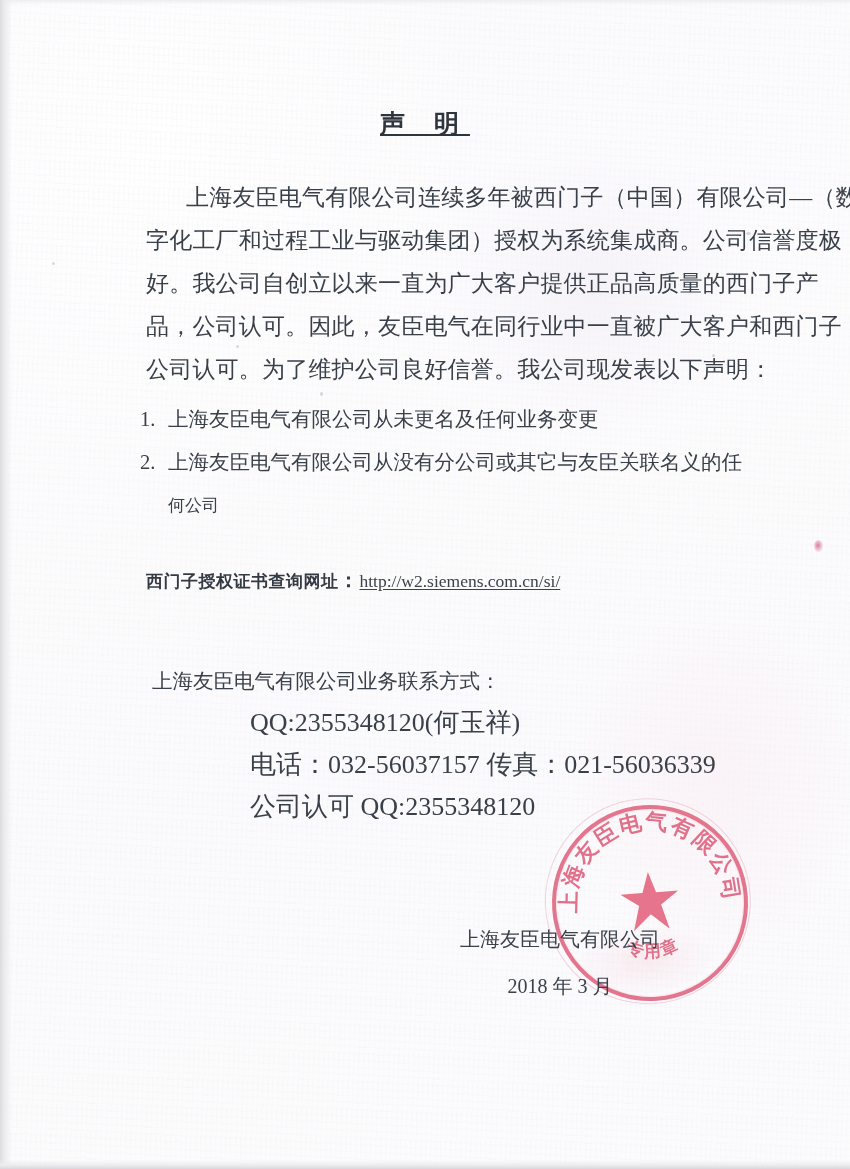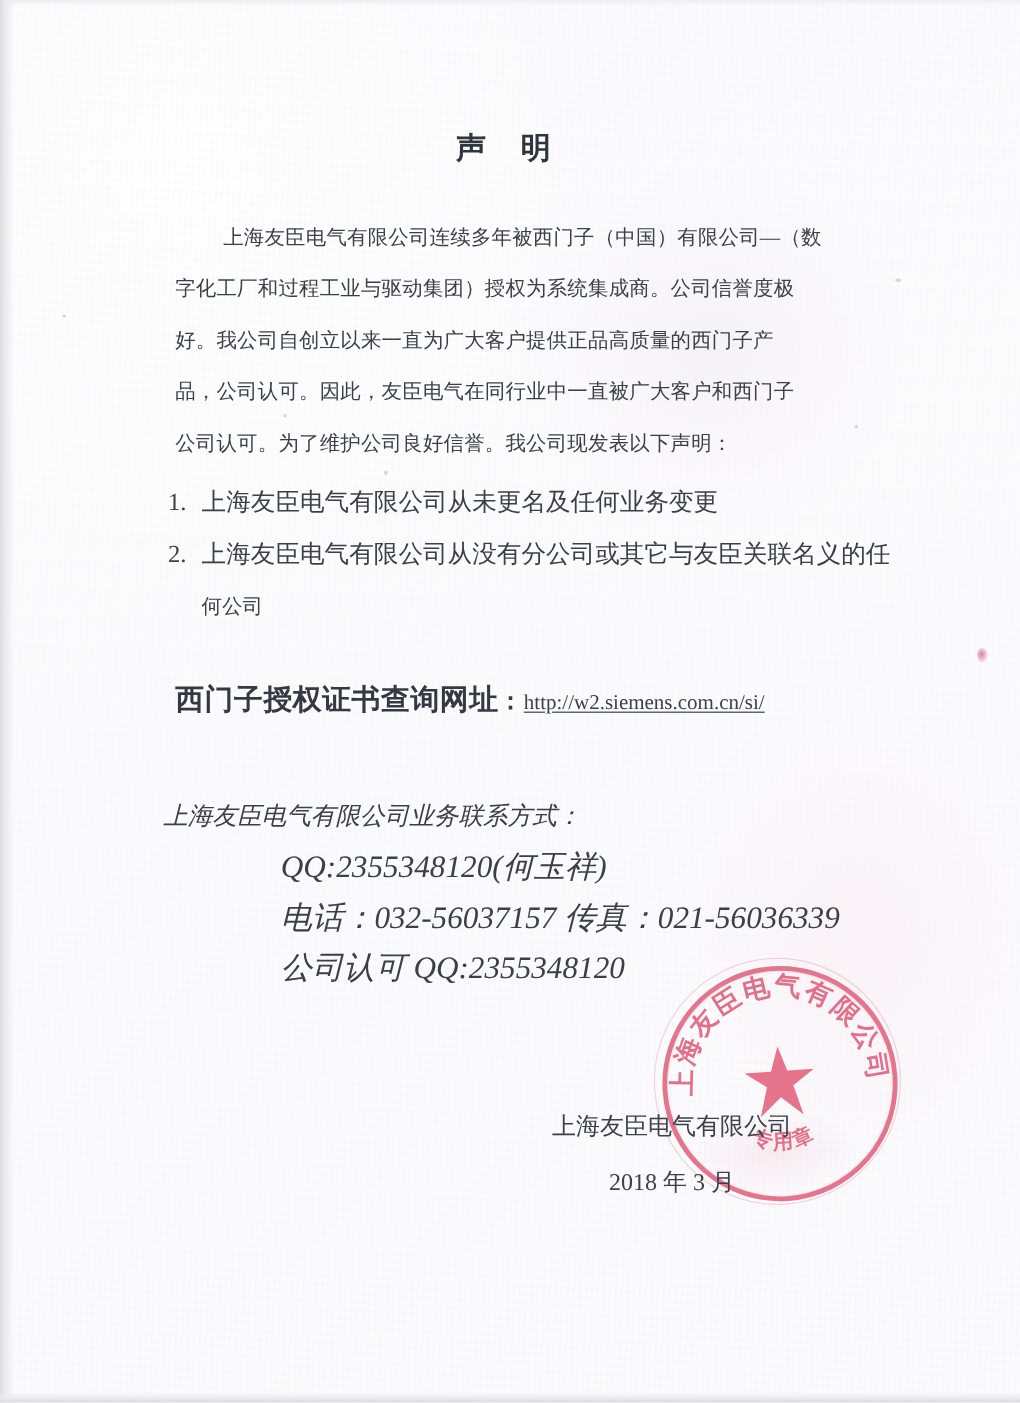--- a/index.html
+++ b/index.html
@@ -71,30 +71,31 @@
   .doc-title {
     position: absolute;
     left: 0; top: 107px;
     width: 850px;
     text-align: center;
     font-size: 25px;
     font-weight: bold;
     letter-spacing: 11px;
     color: #2f353d;
     font-family: "Liberation Sans", "DejaVu Sans", sans-serif;
+    text-decoration: underline;
   }
 
   .body-block {
     position: absolute;
     left: 146px;
     top: 176px;
     width: 598px;
   }
   .para-line {
-    font-size: 17px;
+    font-size: 23px;
     line-height: 43px;
     color: #3a4049;
     white-space: nowrap;
     letter-spacing: .2px;
   }
   .para-line.first { text-indent: 40px; }
 
   .list-block {
     position: absolute;
     left: 140px;
@@ -124,45 +125,44 @@
 
   .url-line {
     position: absolute;
     left: 146px;
     top: 567px;
     display: flex;
     align-items: baseline;
     white-space: nowrap;
   }
   .url-label {
-    font-size: 24px;
+    font-size: 17px;
     font-weight: bold;
     color: #343a43;
     font-family: "Liberation Sans", "DejaVu Sans", sans-serif;
     letter-spacing: .5px;
   }
   .url-colon {
     font-size: 20px;
     font-weight: bold;
     color: #343a43;
   }
   .url-value {
     font-size: 17.5px;
     color: #3c424b;
     text-decoration: underline;
     text-underline-offset: 2px;
     margin-left: 1px;
   }
 
   .contact-block {
     position: absolute;
-    left: 136px;
+    left: 152px;
     top: 660px;
     width: 560px;
-    font-style: italic;
   }
   .contact-head {
     font-size: 20.5px;
     line-height: 42px;
     color: #3a4049;
     white-space: nowrap;
   }
   .contact-item {
     font-size: 26px;
     line-height: 42px;

